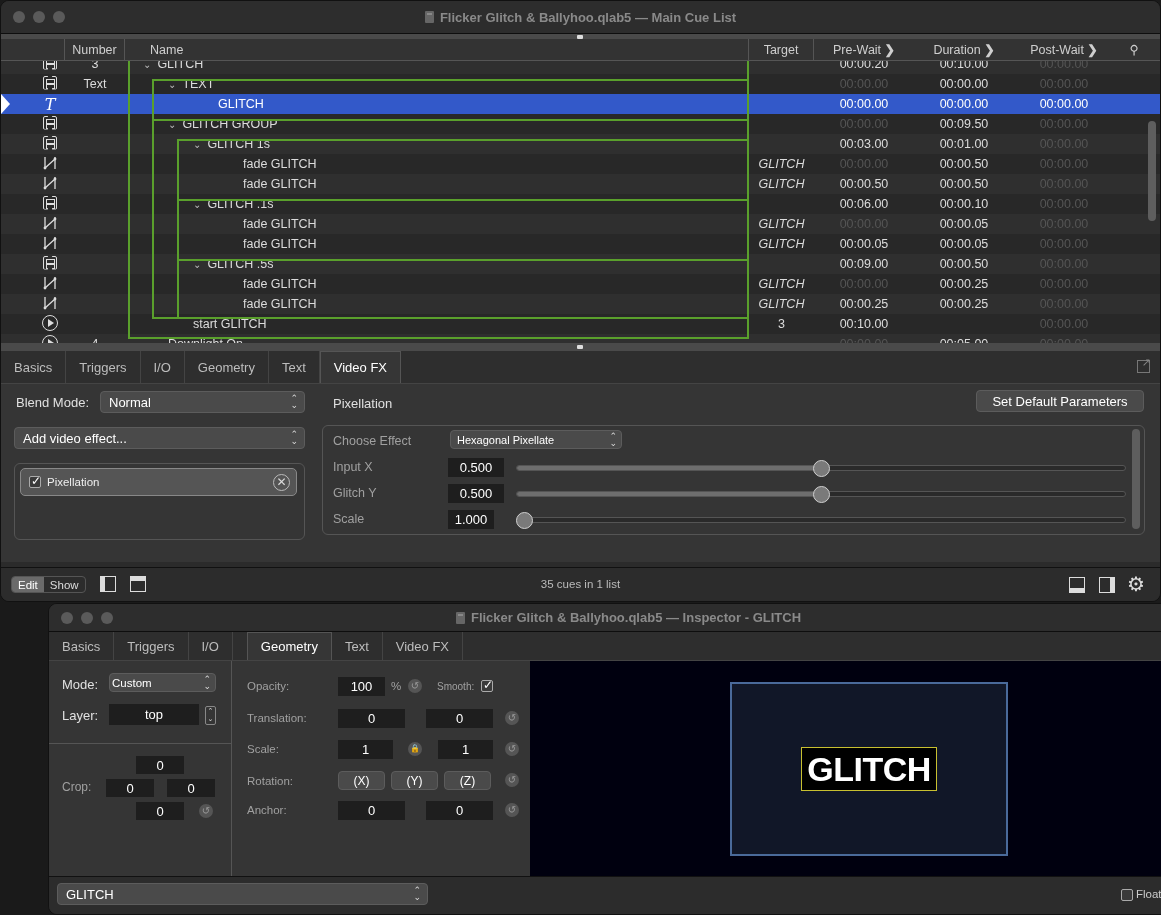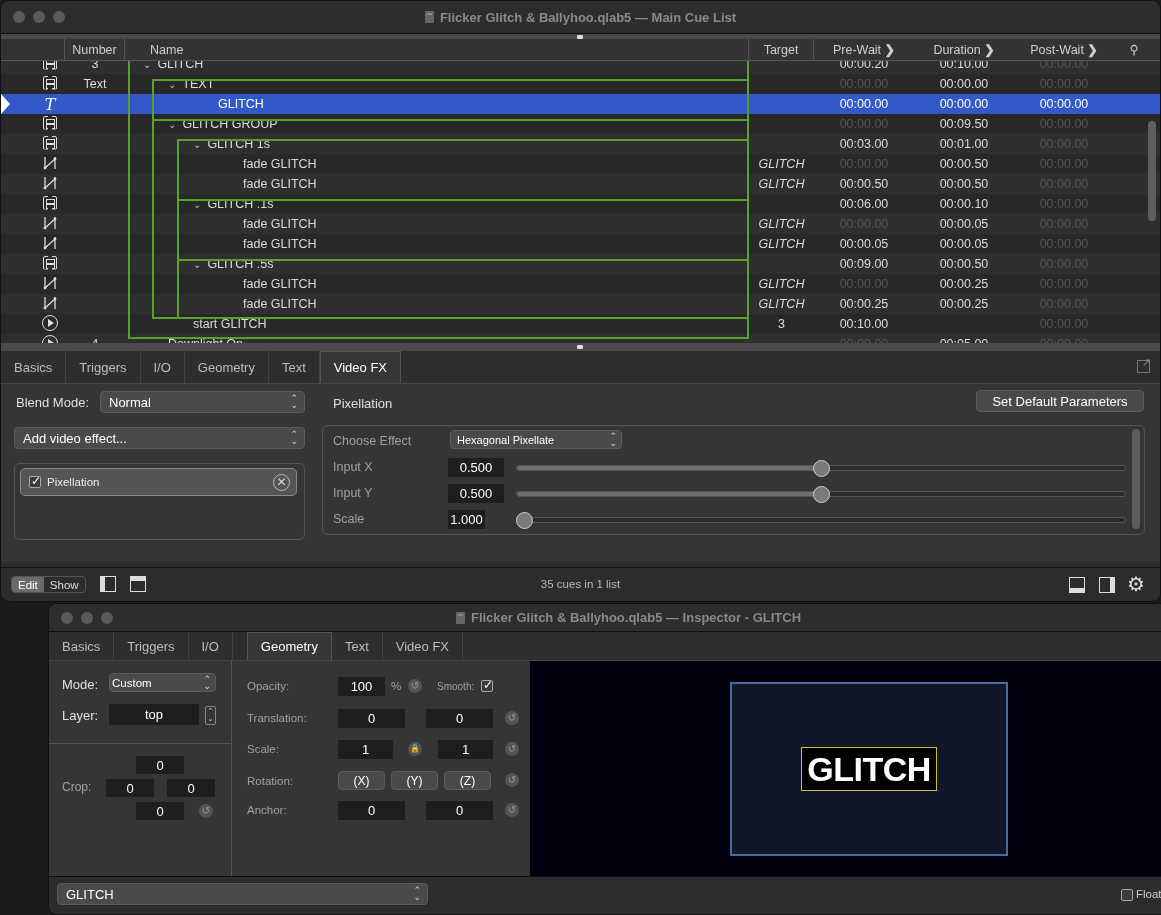--- a/index.html
+++ b/index.html
@@ -401,28 +401,28 @@
             <span>⌄</span>
           </span>
       </div>
       <div id="params">
           <span class="muted abs" style="left: 10px; top: 34px;">Input X</span>
           <div class="field abs" style="left: 125px; top: 32px; width: 56px; height: 19px;">0.500</div>
           <div class="slider" style="left: 193px; top: 39px; width: 610px;">
             <div class="fill" style="width: 50%;"></div>
             <div class="thumb" style="left: 50%;"></div>
           </div>
-          <span class="muted abs" style="left: 10px; top: 60px;">Input Y</span>
+          <span class="muted abs" style="left: 10px; top: 60px;">Glitch Y</span>
           <div class="field abs" style="left: 125px; top: 58px; width: 56px; height: 19px;">0.500</div>
           <div class="slider" style="left: 193px; top: 65px; width: 610px;">
             <div class="fill" style="width: 50%;"></div>
             <div class="thumb" style="left: 50%;"></div>
           </div>
           <span class="muted abs" style="left: 10px; top: 86px;">Scale</span>
-          <div class="field abs" style="left: 125px; top: 84px; width: 37px; height: 19px;">1.000</div>
+          <div class="field abs" style="left: 125px; top: 84px; width: 46px; height: 19px;">1.000</div>
           <div class="slider" style="left: 193px; top: 91px; width: 610px;">
             <div class="fill" style="width: 0%;"></div>
             <div class="thumb" style="left: 0%; margin-left: -1px;"></div>
           </div>
         </div>
       <div class="abs" style="right:4px;top:3px;width:8px;height:100px;background:#5e5e5e;border-radius:4px;"></div>
     </div>
   </div>
 
   <div class="footer">

